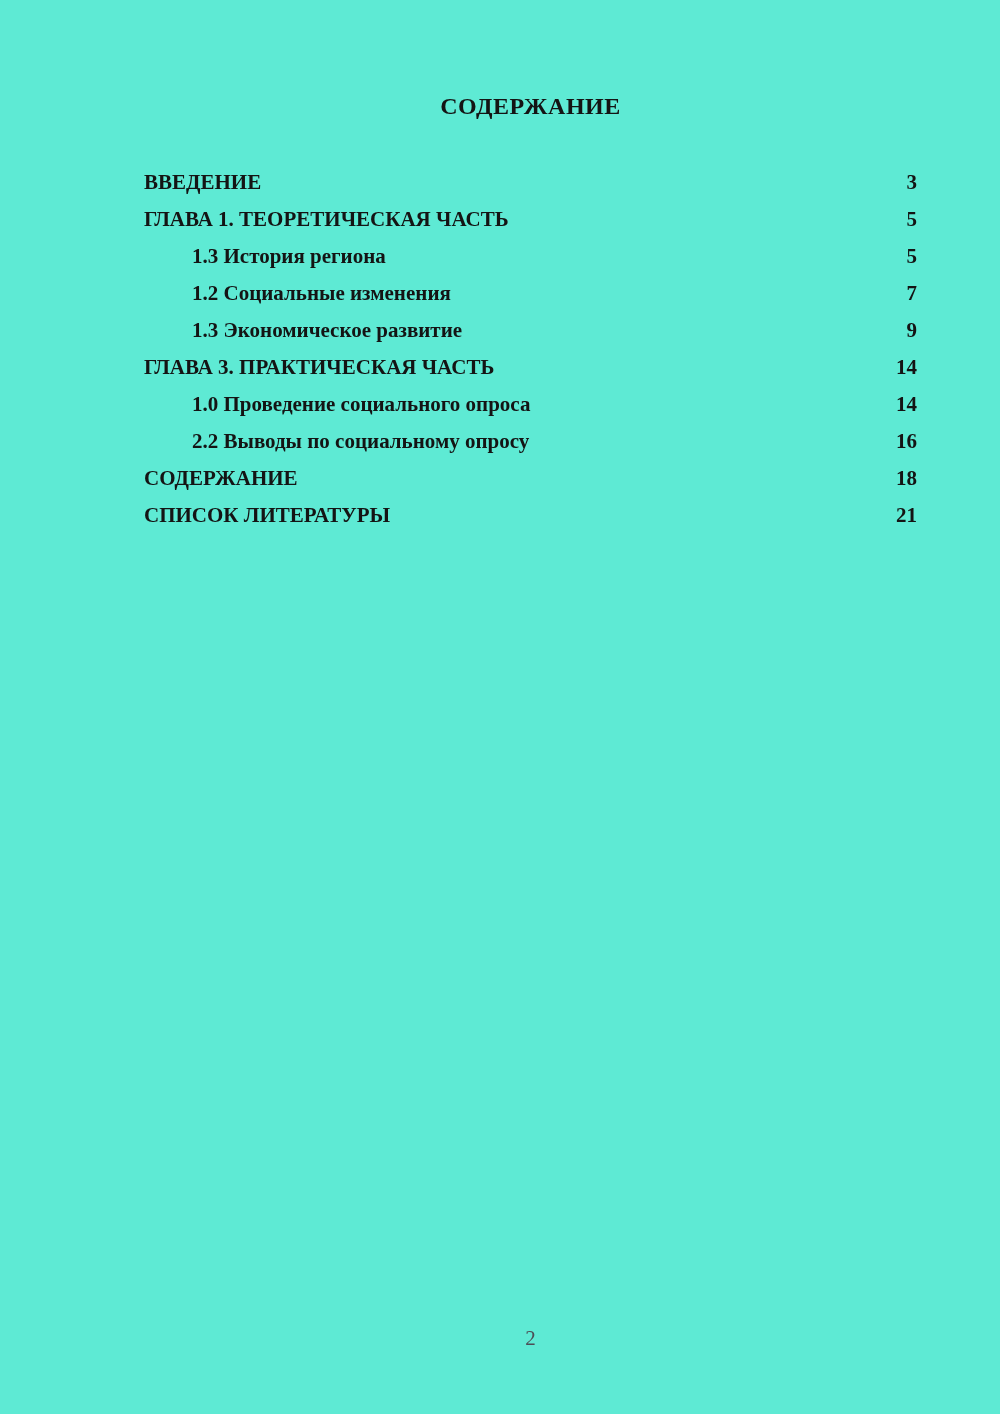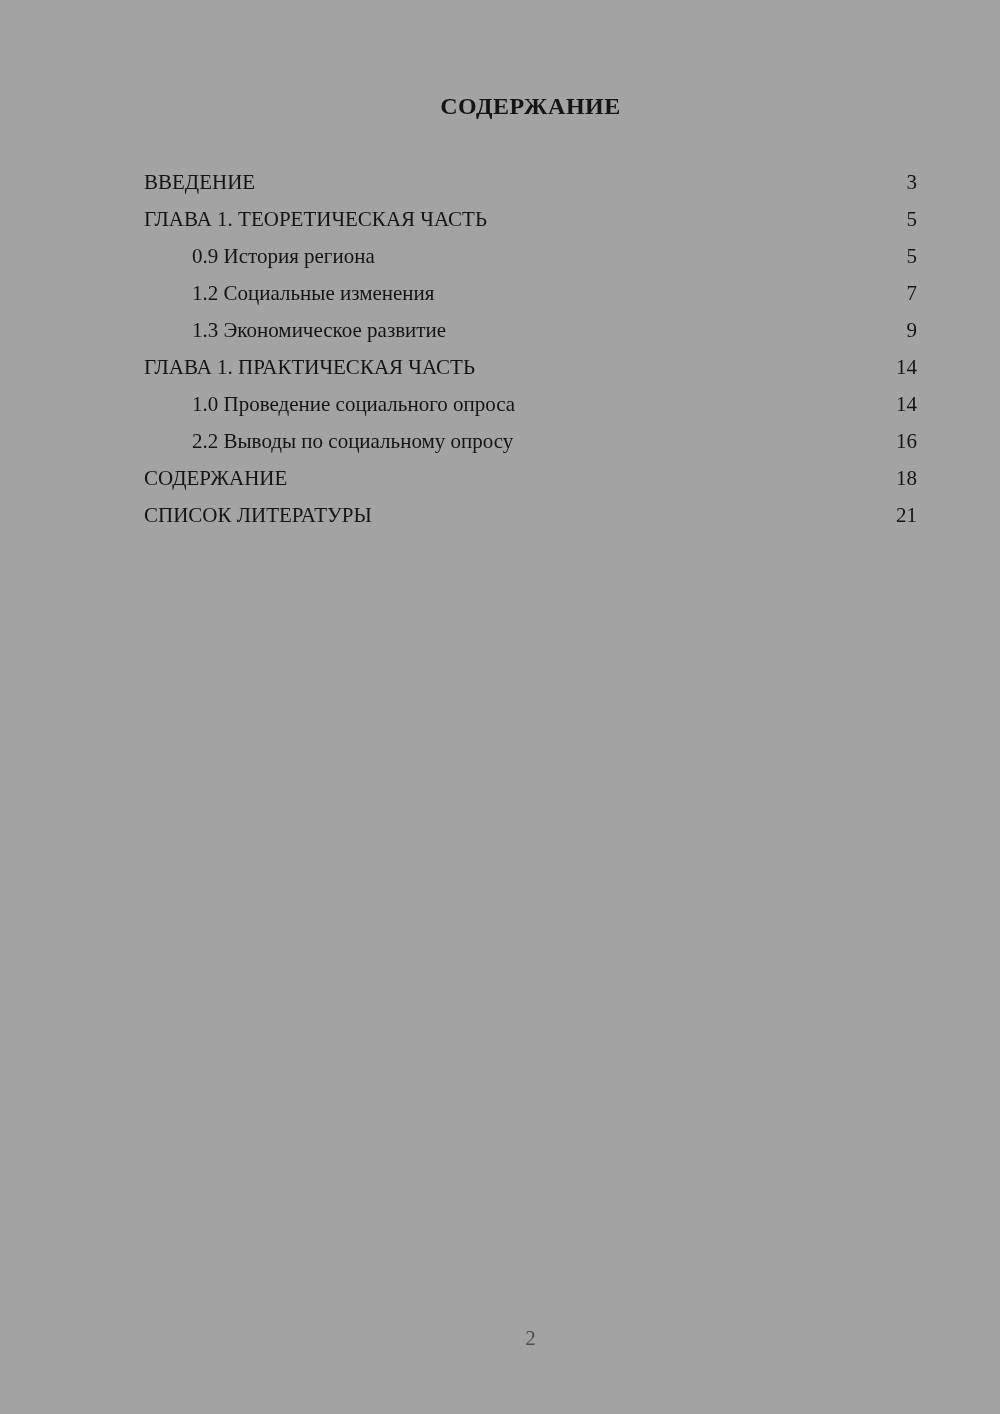--- a/index.html
+++ b/index.html
@@ -4,21 +4,21 @@
 <style>
   html, body {
     margin: 0;
     padding: 0;
     background: #ffffff;
   }
   .page {
     position: relative;
     width: 1000px;
     height: 1414px;
-    background: #a3a3a3;
+    background: #5eead4;
     font-family: "Liberation Serif", "DejaVu Serif", serif;
     color: #141414;
     overflow: hidden;
   }
   .doc-title {
     position: absolute;
     top: 93px;
     left: 144px;
     width: 773px;
     text-align: center;
@@ -33,20 +33,21 @@
     left: 144px;
     width: 773px;
   }
   .toc-row {
     display: flex;
     justify-content: space-between;
     align-items: baseline;
     height: 37px;
     line-height: 37px;
     font-size: 21px;
+    font-weight: bold;
   }
   .toc-row.indent .toc-label {
     padding-left: 48px;
   }
   .toc-label {
     white-space: nowrap;
   }
   .toc-page {
     white-space: nowrap;
     text-align: right;
@@ -73,37 +74,37 @@
       <span class="toc-label">ВВЕДЕНИЕ</span>
       <span class="toc-page">3</span>
     </div>
 
     <div class="toc-row">
       <span class="toc-label">ГЛАВА 1. ТЕОРЕТИЧЕСКАЯ ЧАСТЬ</span>
       <span class="toc-page">5</span>
     </div>
 
     <div class="toc-row indent">
-      <span class="toc-label">0.9 История региона</span>
+      <span class="toc-label">1.3 История региона</span>
       <span class="toc-page">5</span>
     </div>
 
     <div class="toc-row indent">
       <span class="toc-label">1.2 Социальные изменения</span>
       <span class="toc-page">7</span>
     </div>
 
     <div class="toc-row indent">
       <span class="toc-label">1.3 Экономическое развитие</span>
       <span class="toc-page">9</span>
     </div>
 
 
     <div class="toc-row">
-      <span class="toc-label">ГЛАВА 1. ПРАКТИЧЕСКАЯ ЧАСТЬ</span>
+      <span class="toc-label">ГЛАВА 3. ПРАКТИЧЕСКАЯ ЧАСТЬ</span>
       <span class="toc-page">14</span>
     </div>
 
     <div class="toc-row indent">
       <span class="toc-label">1.0 Проведение социального опроса</span>
       <span class="toc-page">14</span>
     </div>
 
     <div class="toc-row indent">
       <span class="toc-label">2.2 Выводы по социальному опросу</span>

